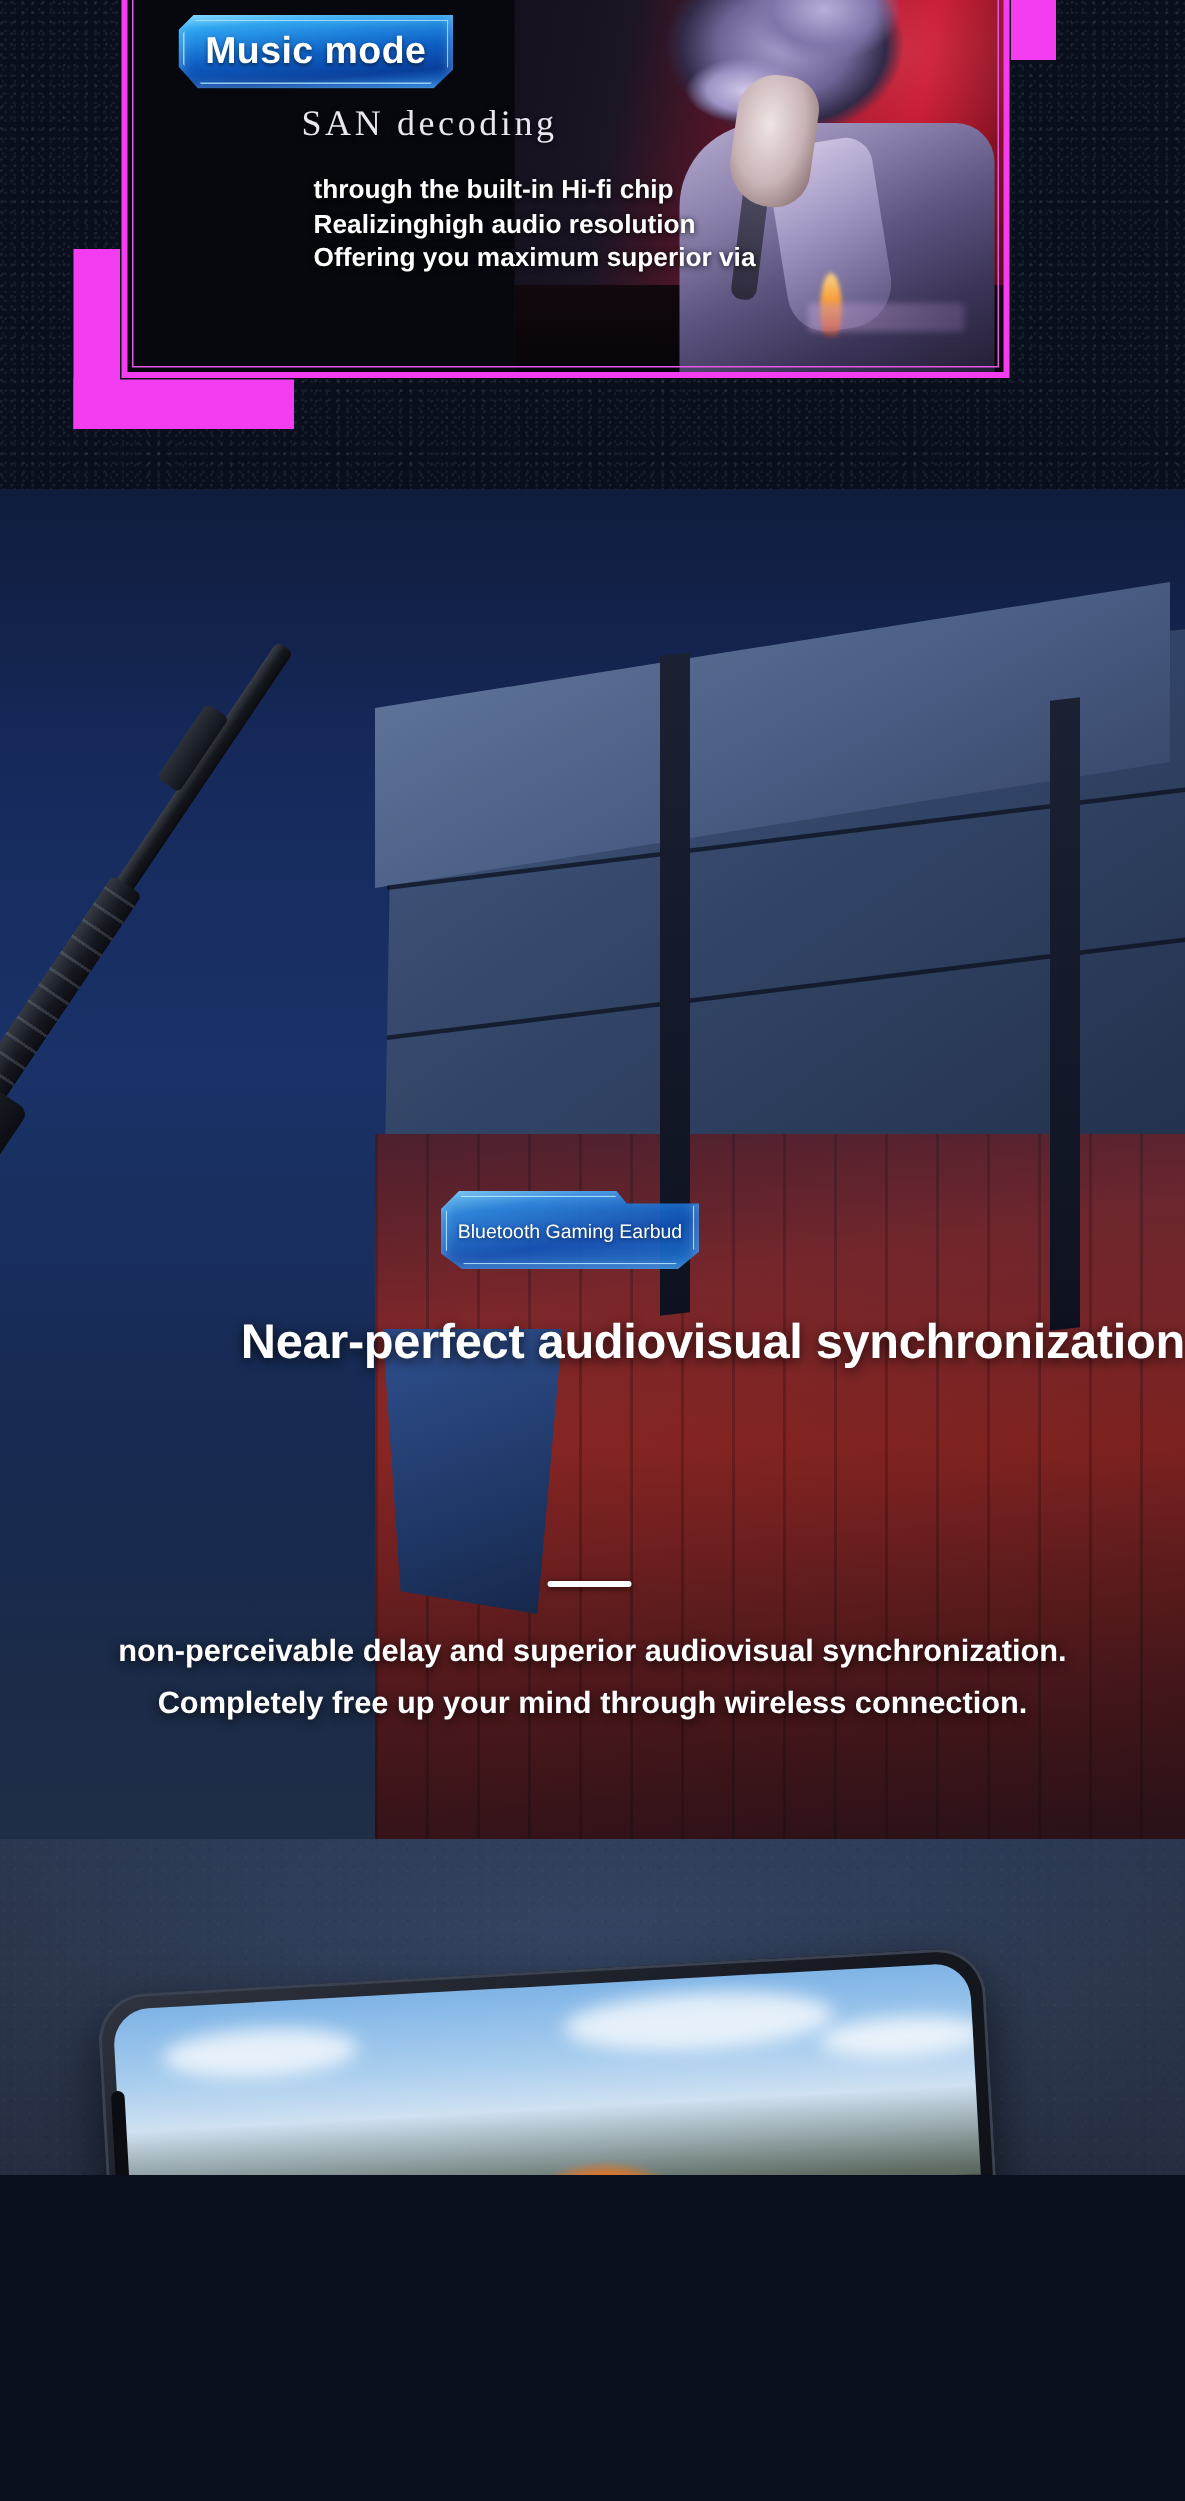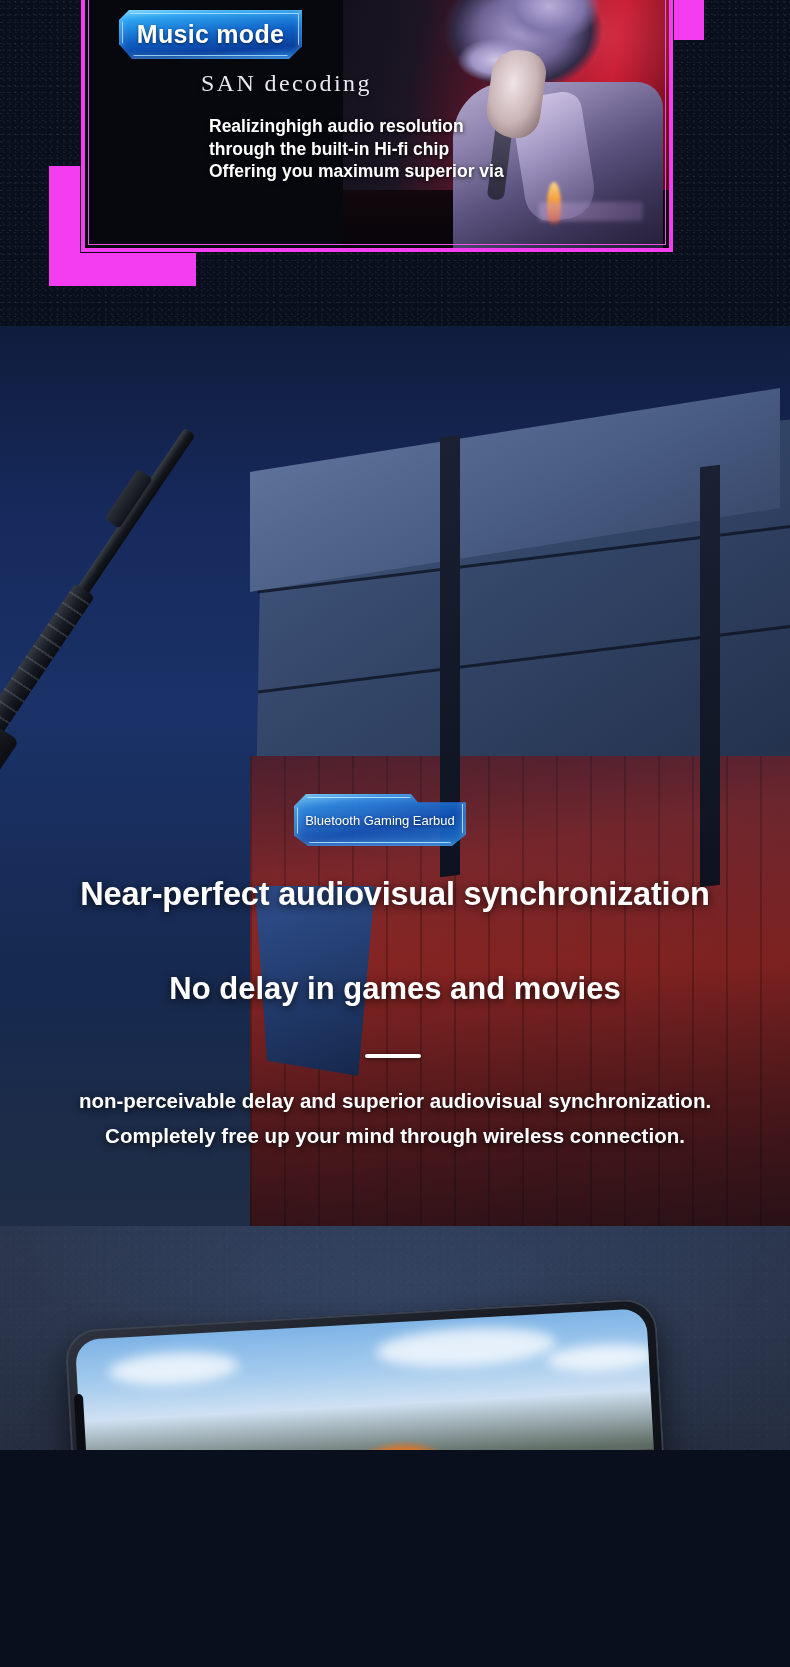--- a/index.html
+++ b/index.html
@@ -224,21 +224,21 @@
     border-radius:7px;
   }
   .rf-scope {
     position:absolute; left:-16px; top:60px; width:18px; height:60px;
     background:linear-gradient(90deg,#2c313a,#10131a); border-radius:4px;
   }
 
   
   #headline-1 {
     position:absolute; left:0; top:550px; width:790px; z-index:20;
-    text-align:center; color:#ffffff;
+    text-align:right; color:#ffffff;
     font-size:32.5px; font-weight:bold; letter-spacing:-.2px;
     text-shadow:0 2px 8px rgba(0,0,0,.75);
   }
   #headline-2 {
     position:absolute; left:0; top:645px; width:790px; z-index:20;
     text-align:center; color:#ffffff;
     font-size:31px; font-weight:bold;
     text-shadow:0 2px 8px rgba(0,0,0,.75);
   }
   #divider {
@@ -377,22 +377,22 @@
       <div class="stage-logo"></div>
     </div>
 
     <div id="badge-music">
       <span class="lbl">Music mode</span>
     </div>
 
     <div id="san-decoding">SAN decoding</div>
 
     <div id="music-body">
+      <div>through the built-in Hi-fi chip</div>
       <div>Realizinghigh audio resolution</div>
-      <div>through the built-in Hi-fi chip</div>
       <div>Offering you maximum superior via</div>
     </div>
 
     <div class="card-inner-border"></div>
   </div>
   <div class="card-outer-border"></div>
 </section>
 
 <section id="panel-gaming">
 
@@ -411,21 +411,20 @@
     <div class="rf-hand"></div>
     <div class="rf-body"></div>
 
   </div>
 
   <div id="badge-bt">
     <span class="lbl">Bluetooth Gaming Earbud</span>
   </div>
 
   <h1 id="headline-1">Near-perfect audiovisual synchronization</h1>
-  <h2 id="headline-2">No delay in games and movies</h2>
 
   <div id="divider"></div>
 
   <div id="body-copy">
     <div>non-perceivable delay and superior audiovisual synchronization.</div>
     <div>Completely free up your mind through wireless connection.</div>
   </div>
 
   <div class="desk"></div>
 

